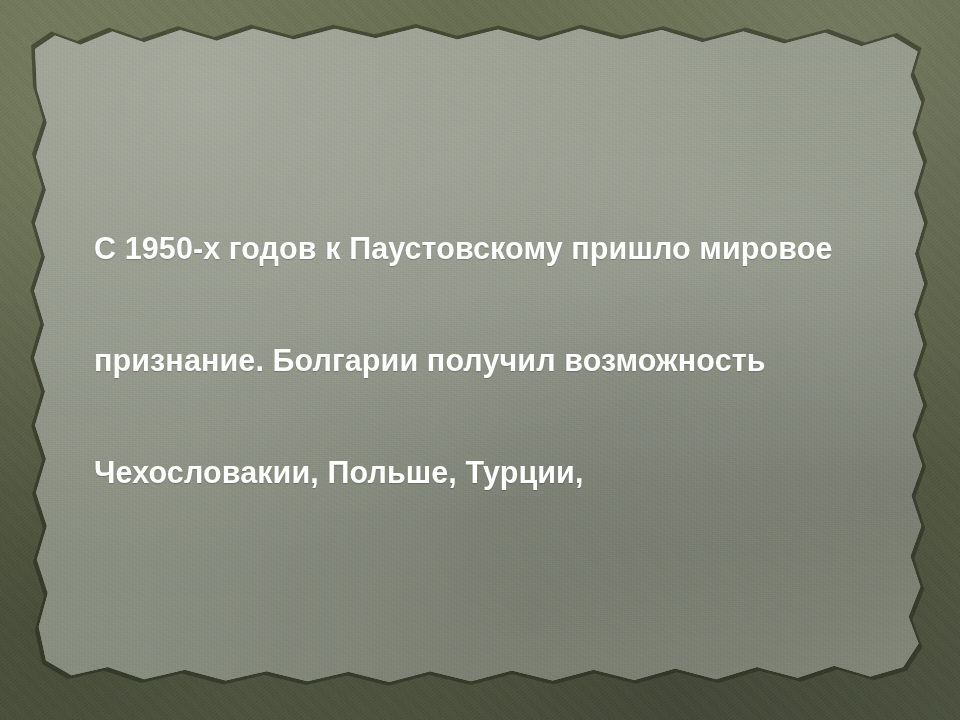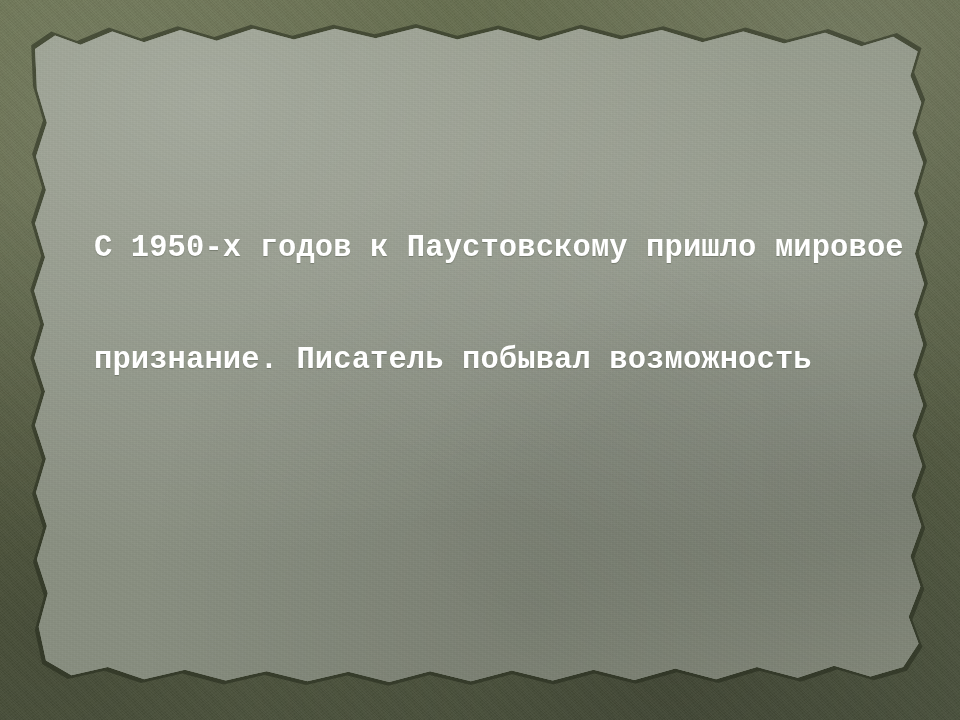--- a/index.html
+++ b/index.html
@@ -7,21 +7,21 @@
     margin: 0;
     padding: 0;
     background: #3f4433;
   }
 
   #slide {
     position: relative;
     width: 960px;
     height: 720px;
     overflow: hidden;
-    font-family: Liberation Mono, monospace;
+    font-family: Liberation Sans, sans-serif;
     
     background-color: #5d6448;
     background-image:
       radial-gradient(circle at 12% 18%, rgba(255,255,255,0.10) 0%, rgba(255,255,255,0) 42%),
       radial-gradient(circle at 88% 8%, rgba(255,255,255,0.12) 0%, rgba(255,255,255,0) 38%),
       radial-gradient(circle at 70% 92%, rgba(0,0,0,0.20) 0%, rgba(0,0,0,0) 45%),
       radial-gradient(circle at 5% 88%, rgba(0,0,0,0.18) 0%, rgba(0,0,0,0) 40%),
       linear-gradient(165deg, #68704f 0%, #5a6145 45%, #4e5540 100%);
   }
 
@@ -170,20 +170,21 @@
   <div id="frame-grain"></div>
 
   <div id="paper-wrap">
     <div id="paper-shadow"></div>
     <div id="paper">
       <div id="paper-grain"></div>
     </div>
 
     <div id="body-text">
       <span class="tline">С 1950-х годов к Паустовскому пришло мировое</span>
-      <span class="tline">признание. Писатель побывал возможность</span>
+      <span class="tline">признание. Болгарии получил возможность</span>
+      <span class="tline">Чехословакии, Польше, Турции,</span>
       
       
       
     </div>
   </div>
 
 </div>
 
 </body></html>

